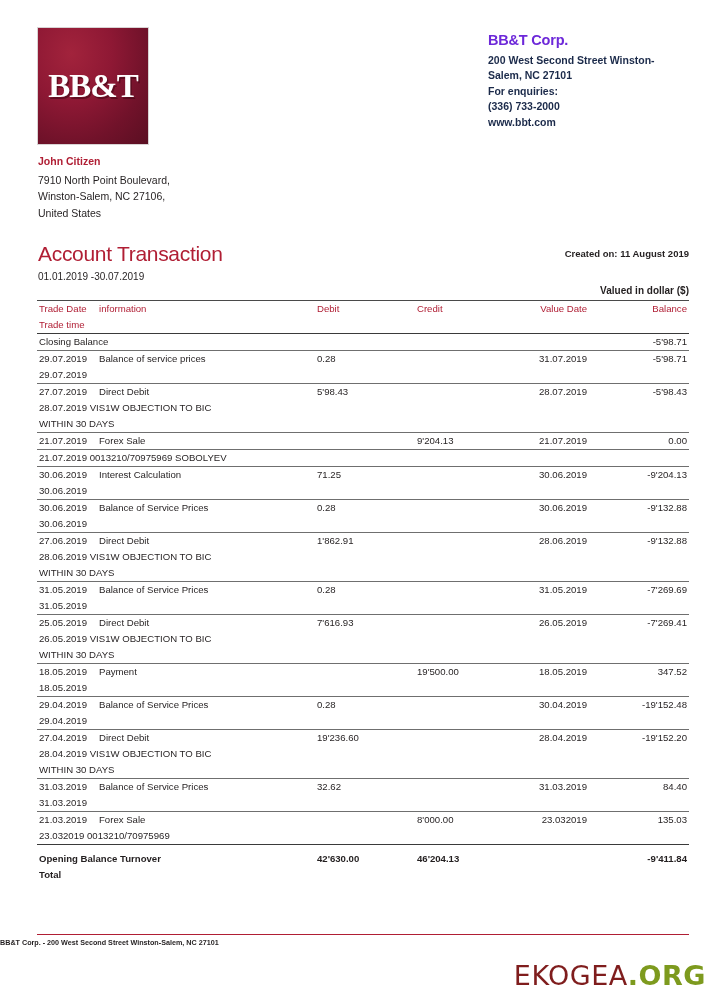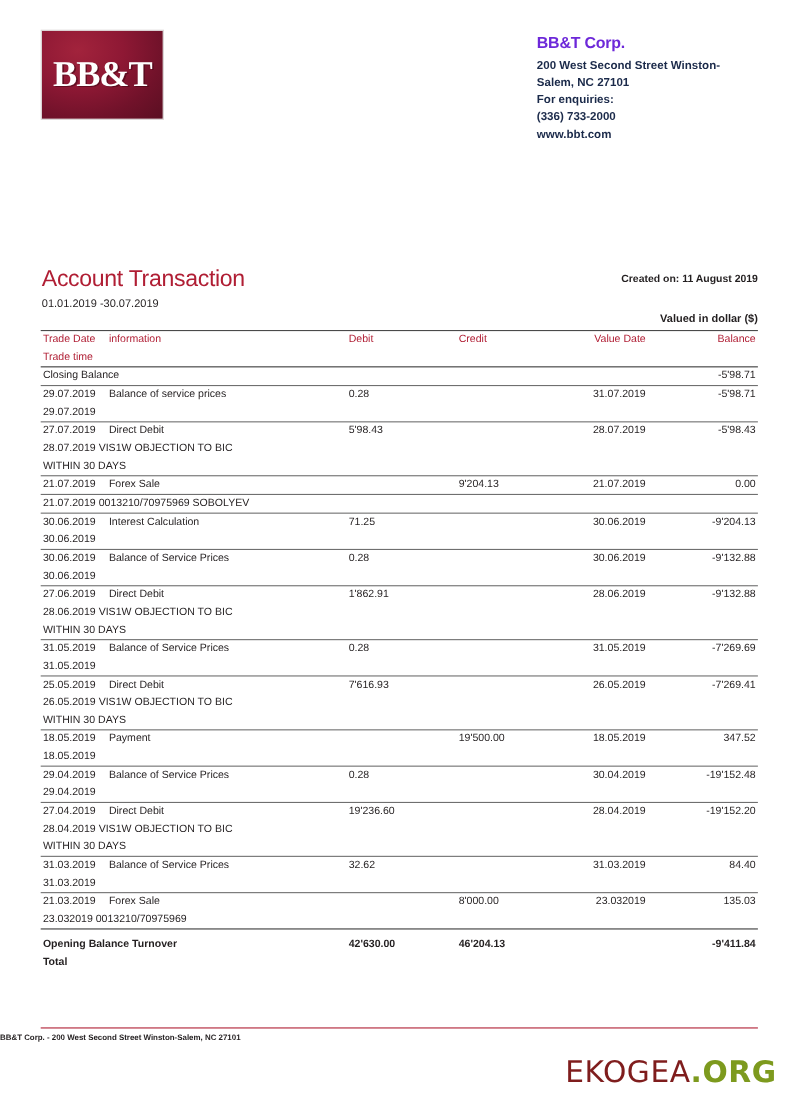--- a/index.html
+++ b/index.html
@@ -22,21 +22,21 @@
     width: 720px;
     height: 1000px;
   }
 
   
   .logo {
     position: absolute;
     left: 37px;
     top: 27px;
     width: 112px;
-    height: 82px;
+    height: 118px;
     background:
       radial-gradient(ellipse at 30% 22%, #a2233c 0%, #8e1834 38%, #71122a 70%, #5a0f22 100%);
     border: 1px solid #d8d3d3;
     box-sizing: border-box;
     display: flex;
     align-items: center;
     justify-content: center;
   }
   .logo-text {
     font-family: "Liberation Serif", serif;
@@ -203,20 +203,26 @@
 
   <div class="corp-block">
     <div class="corp-name">BB&amp;T Corp.</div>
     <div class="corp-line">200 West Second Street Winston-</div>
     <div class="corp-line">Salem, NC 27101</div>
     <div class="corp-line">For enquiries:</div>
     <div class="corp-line">(336) 733-2000</div>
     <div class="corp-line">www.bbt.com</div>
   </div>
 
+  <div class="cust-block">
+    <div class="cust-name">John Citizen</div>
+    <div class="cust-line">7910  North Point Boulevard,</div>
+    <div class="cust-line">Winston-Salem,  NC 27106,</div>
+    <div class="cust-line">United States</div>
+  </div>
 
   <div class="title">Account Transaction</div>
   <div class="period">01.01.2019 -30.07.2019</div>
   <div class="created-on">Created on: 11 August 2019</div>
   <div class="valued-in">Valued in dollar ($)</div>
 
   <div class="table">
 
     <div class="rule-top"></div>
 

